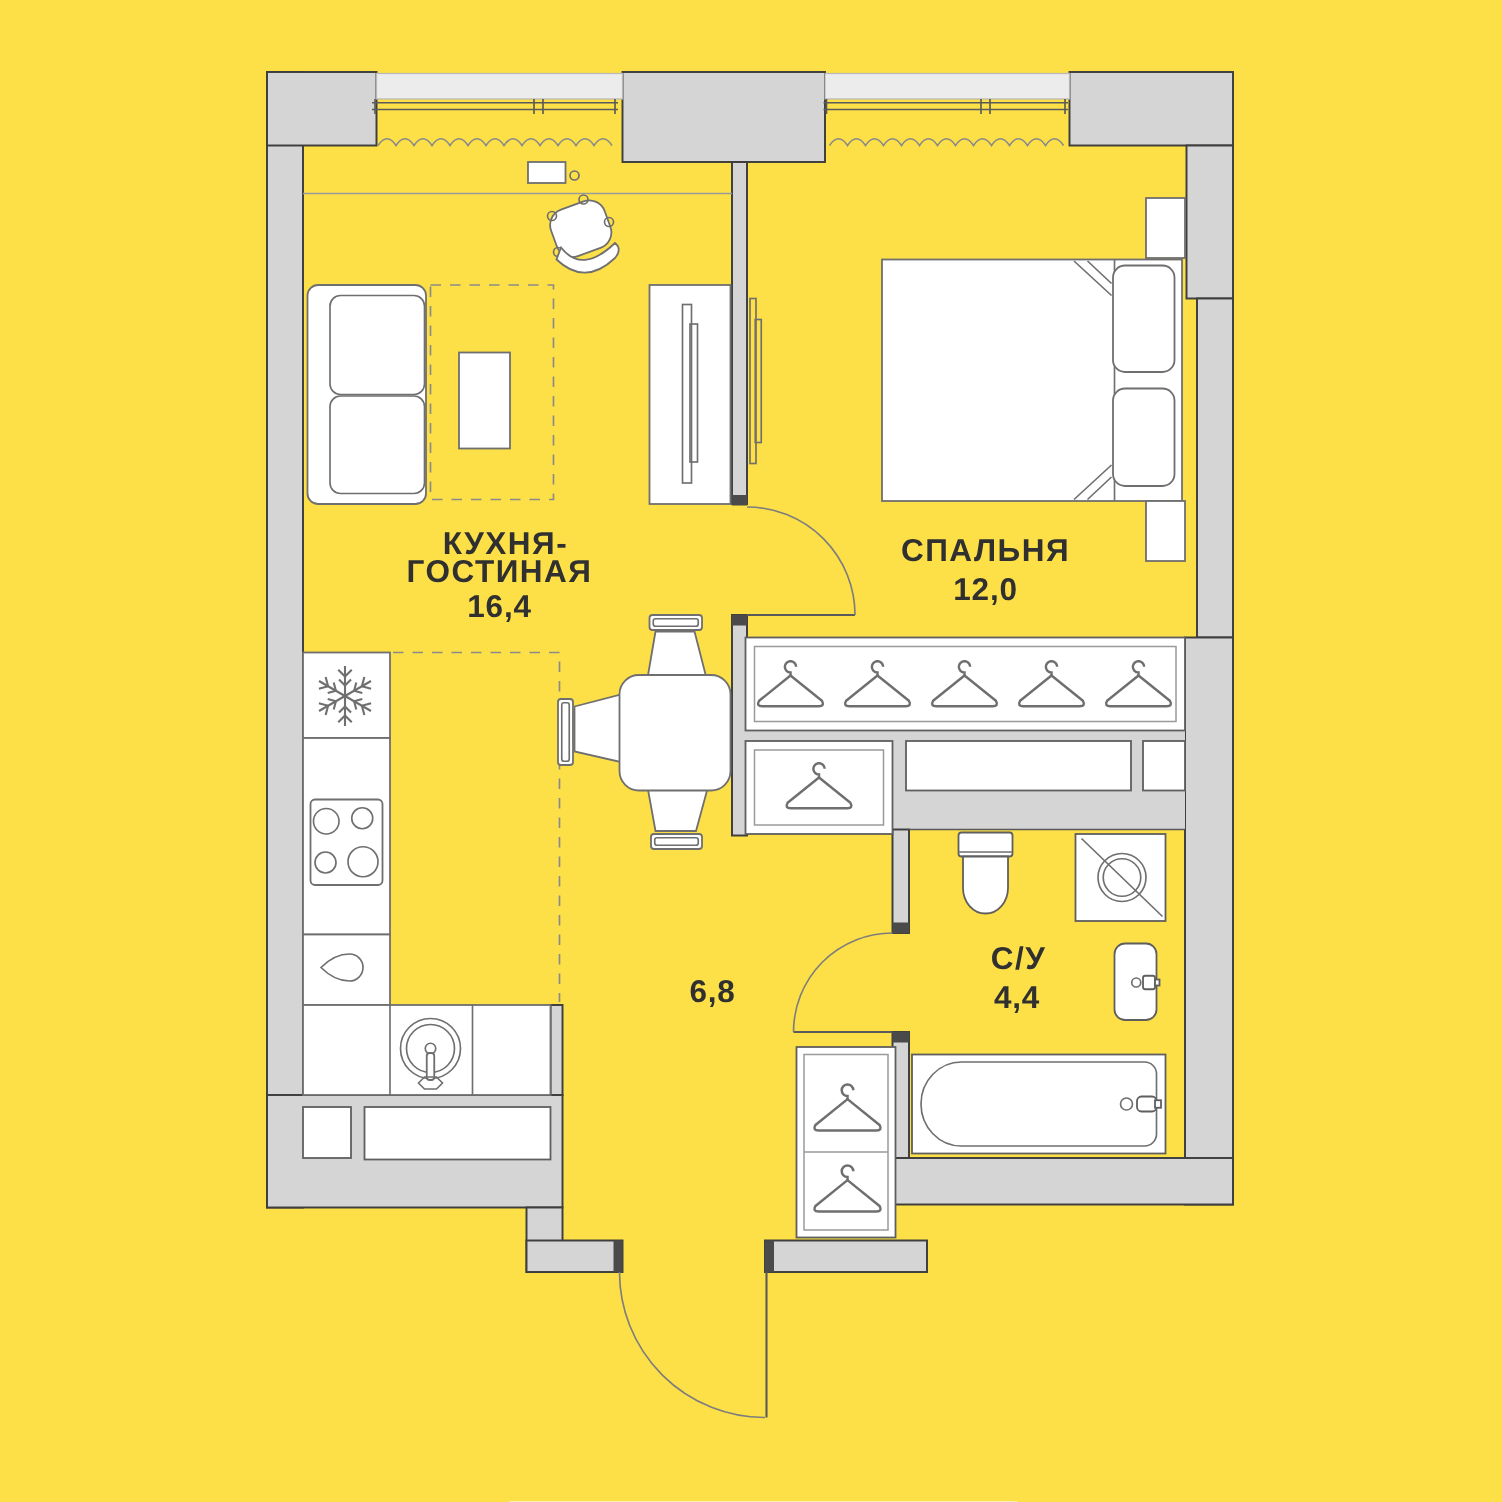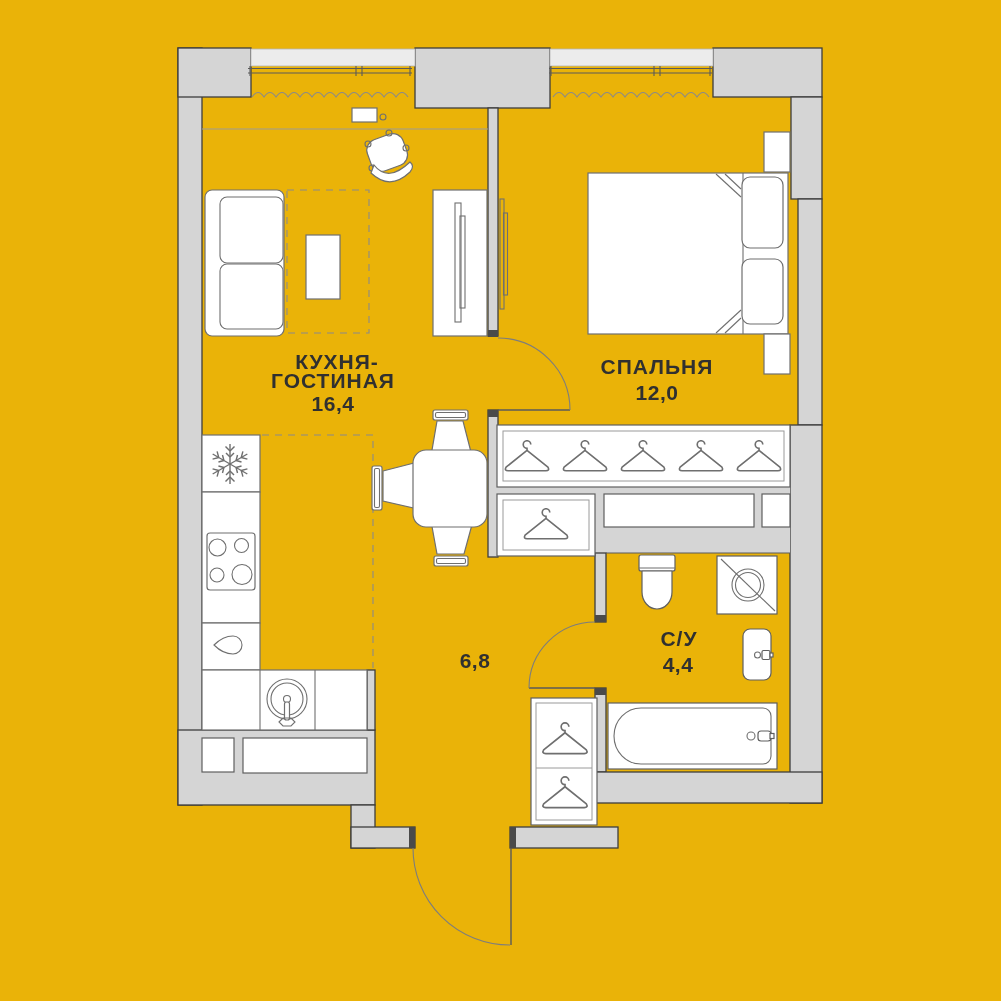--- a/index.html
+++ b/index.html
@@ -1,16 +1,16 @@
 <!DOCTYPE html>
 <html><head>
 <meta charset="utf-8">
 <style>
   html,body{margin:0;padding:0;background:#fff;}
-  .stage{position:relative;width:1001px;height:1001px;background:#eab308;overflow:hidden;
+  .stage{position:relative;width:1001px;height:1001px;background:#fde047;overflow:hidden;
          font-family:"Liberation Sans", sans-serif;}
   svg{position:absolute;left:0;top:0;}
   .wall{fill:#d5d5d5;stroke:#3e3e3e;stroke-width:1.3;}
   .wallplain{fill:#d5d5d5;stroke:none;}
   .cap{fill:#4a4a4a;stroke:none;}
   .wband{fill:#ececec;stroke:#b7b7b7;stroke-width:0.8;}
   .furn{fill:#ffffff;stroke:#6f6f6f;stroke-width:1.2;}
   .furnln{fill:none;stroke:#6f6f6f;stroke-width:1.1;}
   .fix{fill:#ffffff;stroke:#5f5f5f;stroke-width:1.2;}
   .thin{fill:none;stroke:#9a9a9a;stroke-width:1;}

